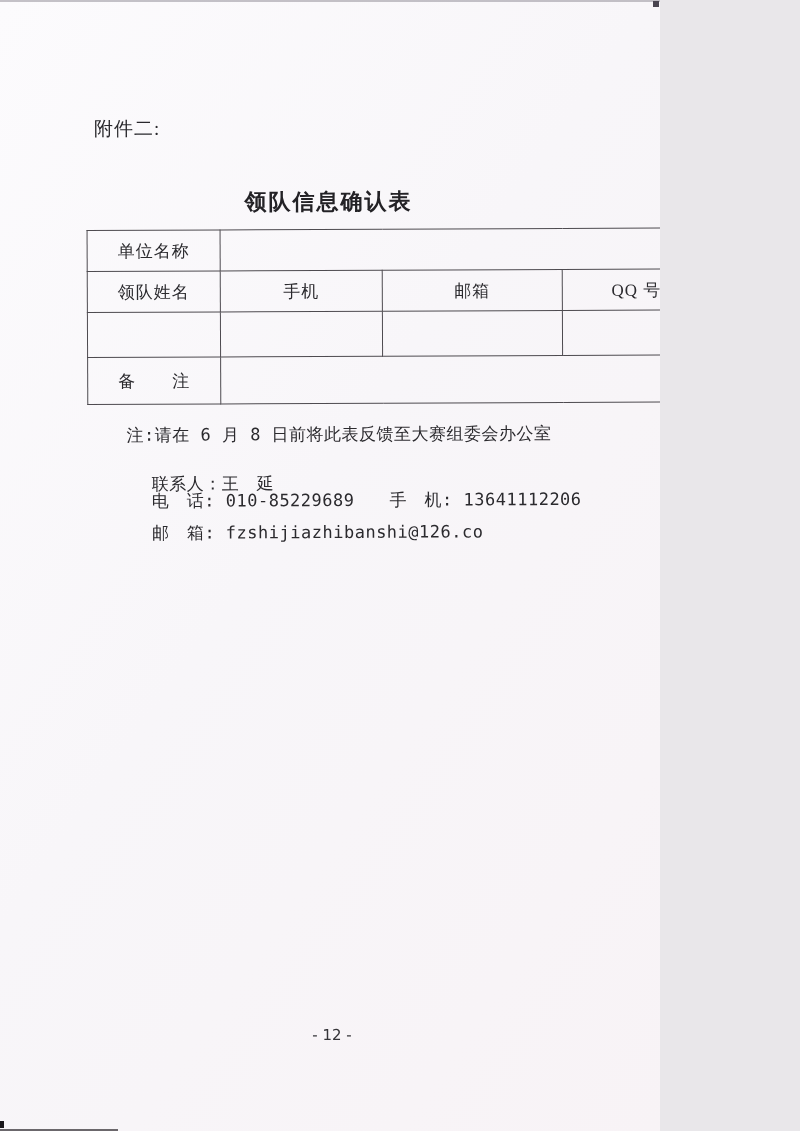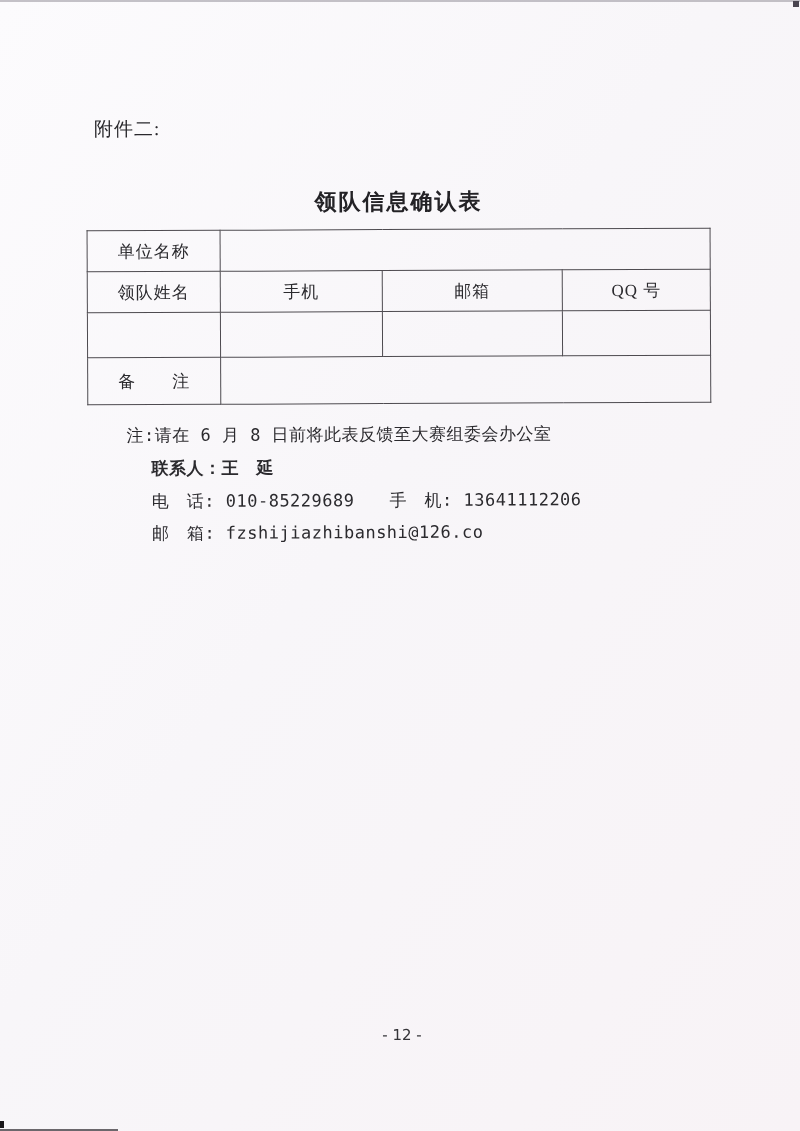--- a/index.html
+++ b/index.html
@@ -3,21 +3,21 @@
 <meta charset="utf-8">
 <style>
   html, body { margin: 0; padding: 0; }
   body {
     width: 800px; height: 1131px;
     background: #e9e7ea;
     font-family: "Liberation Serif", "DejaVu Serif", serif;
   }
   .sheet {
     position: relative;
-    width: 800px; height: 1131px;
+    width: 660px; height: 1131px;
     overflow: hidden;
     background: linear-gradient(125deg, #fcfbfd 0%, #f8f6f9 45%, #f8f3f6 100%);
     color: #2e2d31;
   }
   .scan-content {
     position: absolute; inset: 0;
     transform: rotate(-0.25deg);
     transform-origin: 50% 50%;
   }
   
@@ -74,21 +74,21 @@
 
   .notes-line {
     position: absolute;
     font-size: 17px;
     color: #2b2a2e;
     white-space: pre;
     font-family: "DejaVu Sans Mono", "Liberation Serif", serif;
     letter-spacing: 0.5px;
   }
   .note-deadline { left: 127px; top: 423px; }
-  .note-contact  { left: 152px; top: 456px; font-weight: bold; }
+  .note-contact  { left: 152px; top: 472px; }
   .note-phone    { left: 152px; top: 489px; }
   .note-email    { left: 152px; top: 521px; }
 
   .page-number {
     position: absolute; left: 0; right: 0; top: 1026px;
     text-align: center;
     font-family: "DejaVu Sans", "Liberation Sans", sans-serif;
     font-size: 15px; color: #353438;
     white-space: pre;
   }

